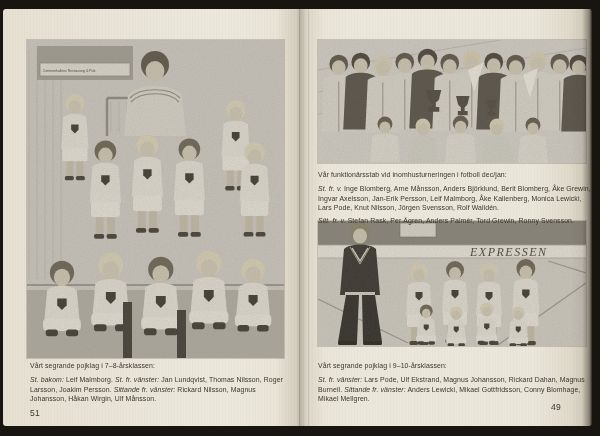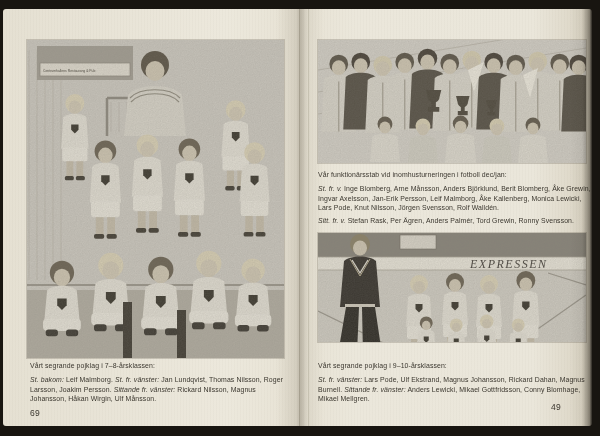--- a/index.html
+++ b/index.html
@@ -175,21 +175,21 @@
         <use href="#seated-l" transform="translate(52,76) scale(1.15)"></use>
         <use href="#seated-b" transform="translate(90,78) scale(1.15)"></use>
         <use href="#seated-l" transform="translate(127,75) scale(1.2)"></use>
         <use href="#seated-b" transform="translate(164,78) scale(1.15)"></use>
         <use href="#seated-l" transform="translate(200,77) scale(1.15)"></use>
       </g>
       <rect x="0" y="0" width="268" height="123" filter="url(#grain)" opacity="0.28"></rect>
     </svg>
   </div>
 
-  <div class="photo" style="left:318px;top:233px;width:268px;height:109px">
+  <div class="photo" style="left:318px;top:221px;width:268px;height:125px">
     <svg width="268" height="125" viewBox="0 0 268 125">
       <rect x="0" y="0" width="268" height="125" fill="#cfcbc1"></rect>
       <rect x="0" y="0" width="268" height="24" fill="#8a8478"></rect>
       <rect x="0" y="0" width="268" height="24" filter="url(#grain)" opacity="0.6"></rect>
       <rect x="82" y="2" width="36" height="14" fill="#d9d4c8" stroke="#6f695e" stroke-width=".6"></rect>
       <rect x="0" y="24" width="268" height="13" fill="#e7e3d7"></rect>
       <path d="M0,24 H268 M0,37 H268" stroke="#a8a295" stroke-width=".8"></path>
       <text x="152" y="35" font-size="12" font-style="italic" letter-spacing="1.5" font-family="Liberation Serif, serif" fill="#45403a">EXPRESSEN</text>
       <path d="M0,78 L90,122 M268,62 L180,124 M230,40 L268,52" stroke="#9a958a" stroke-width="1.2" fill="none"></path>
       <g transform="translate(18,0)">
@@ -211,21 +211,21 @@
       <use href="#kneel-brown" transform="translate(96,82) scale(0.72)"></use>
       <use href="#kneel-blond" transform="translate(126,84) scale(0.72)"></use>
       <use href="#kneel-blond" transform="translate(156,80) scale(0.75)"></use>
       <use href="#kneel-blond" transform="translate(188,84) scale(0.72)"></use>
       <rect x="0" y="0" width="268" height="125" filter="url(#grain)" opacity="0.28"></rect>
     </svg>
   </div>
 
   <div class="cap-title" style="left:30px;top:362px;width:256px">Vårt segrande pojklag i 7–8-årsklassen:</div>
   <div class="cap" style="left:30px;top:375px;width:256px"><span class="it">St. bakom:</span><span> Leif Malmborg. </span><span class="it">St. fr. vänster:</span><span> Jan Lundqvist, Thomas Nilsson, Roger Larsson, Joakim Persson. </span><span class="it">Sittande fr. vänster:</span><span> Rickard Nilsson, Magnus Johansson, Håkan Wirgin, Ulf Månsson.</span></div>
-  <div class="pagenum" style="left:30px;top:408px">69</div>
+  <div class="pagenum" style="left:30px;top:408px">51</div>
 
   <div class="cap-title" style="left:318px;top:171px;width:272px">Vår funktionärsstab vid inomhusturneringen i fotboll dec/jan:</div>
   <div class="cap" style="left:318px;top:184px;width:276px"><span class="it">St. fr. v.</span><span> Inge Blomberg, Arne Månsson, Anders Björklund, Berit Blomberg, Åke Grewin, Ingvar Axelsson, Jan-Erik Persson, Leif Malmborg, Åke Kallenberg, Monica Lewicki, Lars Pode, Knut Nilsson, Jörgen Svensson, Rolf Walldén.</span></div>
   <div class="cap" style="left:318px;top:216px;width:276px"><span class="it">Sitt. fr. v.</span><span> Stefan Rask, Per Ägren, Anders Palmér, Tord Grewin, Ronny Svensson.</span></div>
   <div class="cap-title" style="left:318px;top:362px;width:270px">Vårt segrande pojklag i 9–10-årsklassen:</div>
   <div class="cap" style="left:318px;top:375px;width:270px"><span class="it">St. fr. vänster:</span><span> Lars Pode, Ulf Ekstrand, Magnus Johansson, Rickard Dahan, Magnus Burnell. </span><span class="it">Sittande fr. vänster:</span><span> Anders Lewicki, Mikael Gottfridsson, Conny Blomhage, Mikael Mellgren.</span></div>
   <div class="pagenum" style="left:551px;top:402px">49</div>
 
   <div class="edge-r"></div>
 </div>

